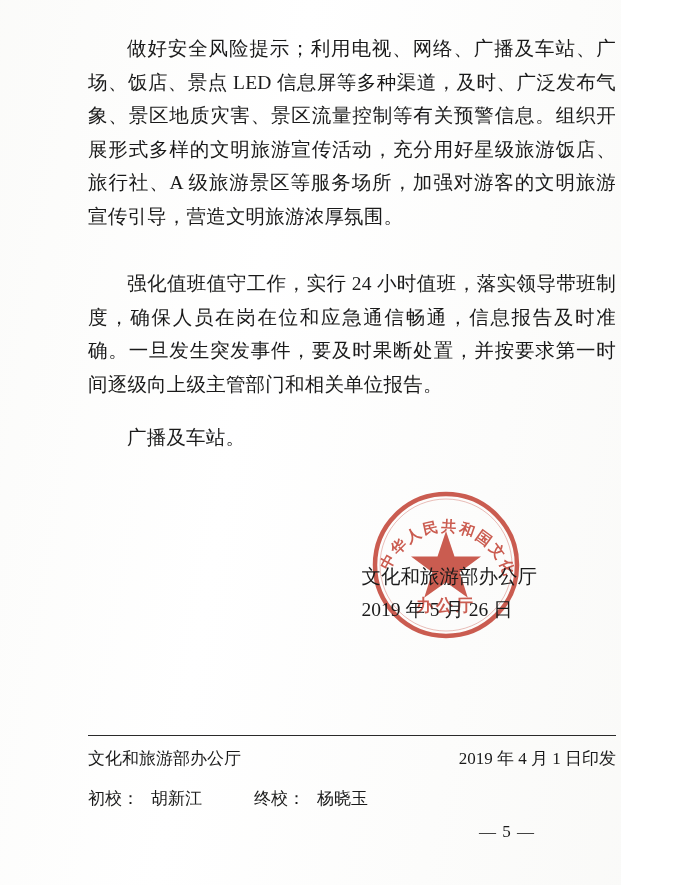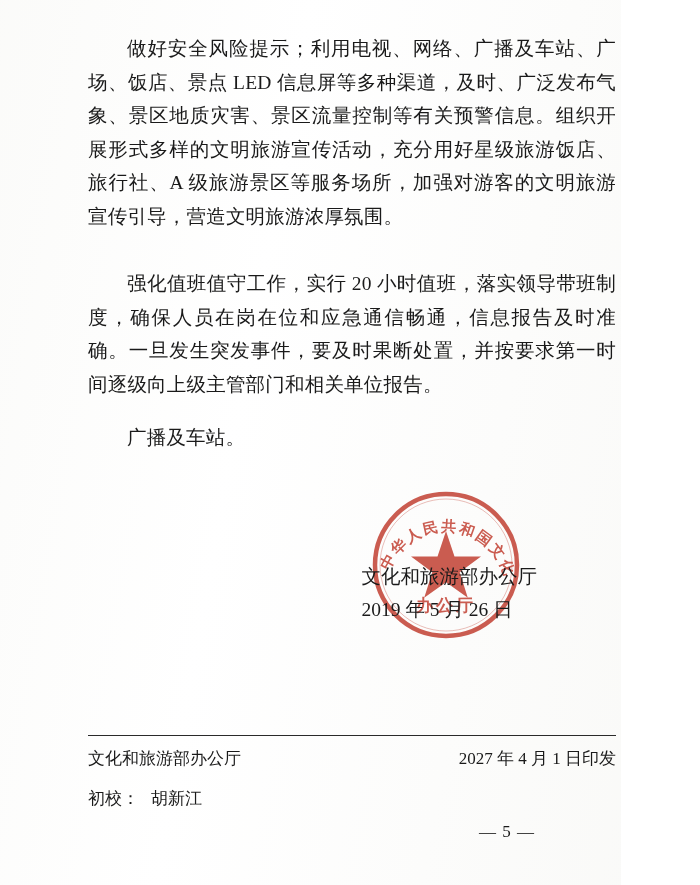--- a/index.html
+++ b/index.html
@@ -149,21 +149,21 @@
   <div class="scan-tint"></div>
 
   <div class="body-text">
     <p class="para indent">做好安全风险提示；利用电视、网络、广播及车站、广场、饭店、景点 LED 信息屏等多种渠道，及时、广泛发布气象、景区地质灾害、景区流量控制等有关预警信息。组织开展形式多样的文明旅游宣传活动，充分用好星级旅游饭店、旅行社、A 级旅游景区等服务场所，加强对游客的文明旅游宣传引导，营造文明旅游浓厚氛围。</p>
 
     <div class="gap-md"></div>
 
 
     <div class="gap-sm"></div>
 
-    <p class="para indent">强化值班值守工作，实行 20 小时值班，落实领导带班制度，确保人员在岗在位和应急通信畅通，信息报告及时准确。一旦发生突发事件，要及时果断处置，并按要求第一时间逐级向上级主管部门和相关单位报告。</p>
+    <p class="para indent">强化值班值守工作，实行 24 小时值班，落实领导带班制度，确保人员在岗在位和应急通信畅通，信息报告及时准确。一旦发生突发事件，要及时果断处置，并按要求第一时间逐级向上级主管部门和相关单位报告。</p>
 
     <div class="gap-md"></div>
 
     <p class="para indent">广播及车站。</p>
   </div>
 
   <div class="seal">
     <svg width="152" height="152" viewBox="0 0 152 152" xmlns="http://www.w3.org/2000/svg">
       <g opacity="0.82">
         <circle cx="76" cy="76" r="71" fill="none" stroke="#c0392b" stroke-width="4.5"></circle>
@@ -186,25 +186,28 @@
 
   <div class="signature-block">
     <div class="line">文化和旅游部办公厅</div>
     <div class="line">2019 年 5 月 26 日</div>
   </div>
 
   <div class="footer-rule"></div>
 
   <div class="footer-row">
     <span>文化和旅游部办公厅</span>
-    <span>2027 年 4 月 1 日印发</span>
+    <span>2019 年 4 月 1 日印发</span>
   </div>
 
   <div class="hline-thin"></div>
 
   <div class="footer-row2">
     <span class="checker">
       <span class="label">初校：</span><span>胡新江</span>
     </span>
+    <span class="checker">
+      <span class="label">终校：</span><span>杨晓玉</span>
+    </span>
   </div>
 
   <div class="page-number">— 5 —</div>
 </div>
 
 </body></html>

